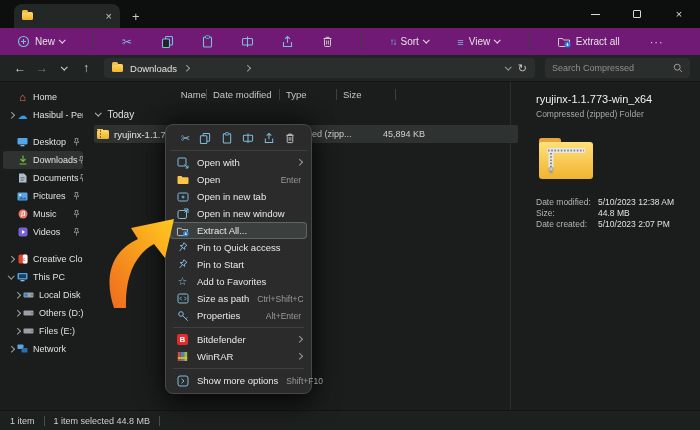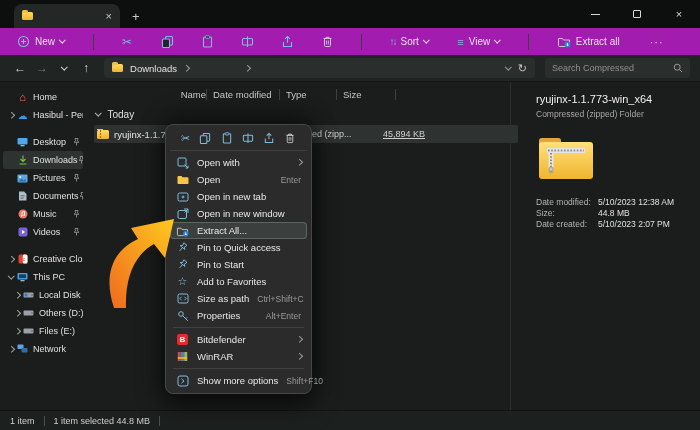--- a/index.html
+++ b/index.html
@@ -11,21 +11,21 @@
   .tab { margin-left:14px; width:106px; height:24px; background:#232826; border-radius:8px 8px 0 0; display:flex; align-items:center; padding:0 8px; gap:6px; }
   .tab-title { flex:1; font-size:9px; color:#ddd; white-space:nowrap; overflow:hidden; }
   .tab-close { color:#c9c9c9; font-size:11px; line-height:11px; }
   .newtab { color:#c9c9c9; font-size:13px; margin:0 0 4px 12px; }
   .wincontrols { position:absolute; right:0; top:0; height:28px; display:flex; }
   .winbtn { width:42px; height:100%; display:flex; align-items:center; justify-content:center; color:#d8d8d8; font-size:11px; }
   .maxbox { width:8px; height:8px; border:1px solid #d8d8d8; border-radius:1px; }
   .minline { width:9px; height:1px; background:#d8d8d8; display:inline-block; }
 
   
-  .toolbar { height:27px; background:#a21caf; display:flex; align-items:center; padding:8px 10px; gap:15px; }
+  .toolbar { height:27px; background:#701a75; display:flex; align-items:center; padding:8px 10px; gap:15px; }
   .tbtn { display:flex; align-items:center; gap:5px; padding:3px 7px; border-radius:4px; font-size:10px; color:#e2e2e2; }
   .iconbtn { width:25px; height:21px; display:flex; align-items:center; justify-content:center; border-radius:4px; }
   .tsep { width:1px; height:16px; background:#3a3f3d; margin:0 6px; }
   .chev { display:inline-block; width:4.5px; height:4.5px; border-right:1.2px solid currentColor; border-bottom:1.2px solid currentColor; }
   .chev.down { transform:rotate(45deg) translate(-1px,-1px); }
   .chev.right { transform:rotate(-45deg); }
   .blueglyph { color:#7fbcdc; font-size:12px; line-height:12px; }
   .sorticon { color:#7fbcdc; font-size:10px; letter-spacing:-2px; }
 
   
@@ -64,21 +64,21 @@
   .colsep { width:1px; height:11px; background:#3c403e; margin:0 6px 0 0; }
   .c-name { width:112px; padding-left:2px;justify-content:flex-end; }
   .c-date { width:66px; }
   .c-type { width:50px; }
   .c-size { width:52px; }
   .group-row { display:flex; align-items:center; gap:7px; font-size:10px; color:#e0e0e0; margin:6px 0 5px 2px; }
   .file-row { width:424px; height:18px; background:#2e3331; border-radius:2px; display:flex; align-items:center; font-size:9.5px; padding-left:3px; }
   .f-name { width:112px; display:flex; align-items:center; gap:5px; white-space:nowrap; overflow:hidden; }
   .f-date { width:73px; color:#cfcfcf; opacity:0.28; white-space:nowrap; overflow:hidden; font-size:9px; }
   .f-type { width:75px; color:#cfcfcf; white-space:nowrap; overflow:hidden; padding-left:21px; font-size:9px; }
-  .f-size { width:72px; text-align:right; color:#cfcfcf; font-size:9px; padding-right:4px;text-decoration:underline; }
+  .f-size { width:72px; text-align:right; color:#cfcfcf; font-size:9px; padding-right:4px; }
 
   
   .details { width:190px; flex:none; border-left:1px solid #2b2f2d; padding:11px 8px 0 25px; }
   .d-title { font-size:11px; color:#f0f0f0; white-space:nowrap; overflow:hidden; }
   .d-sub { font-size:8.5px; color:#a8a8a8; margin-top:4px; }
   .d-icon { margin:16px 0 16px 2px; }
   .d-row { display:flex; font-size:8.5px; line-height:11px; }
   .d-label { width:62px; color:#b5b5b5; flex:none; }
   .d-value { color:#e0e0e0; white-space:nowrap; }
 
@@ -261,42 +261,42 @@
       <span>Downloads</span>
       <span class="pin">
           <svg class="ico" width="7" height="8" viewBox="0 0 7 8">
             <path d="M2 0.5h3l-.6 2.4 1.6 1.4H1l1.6-1.4z M3.5 4.5v3" fill="none" stroke="#9aa09d" stroke-width="0.8"></path>
           </svg>
         </span>
     </div>
     <div class="side-item">
       <span class="slot"></span>
       <span class="sicon">
+          <svg class="ico" width="9" height="10" viewBox="0 0 9 10">
+            <path d="M1 0.5h5l2.5 2.5v6.5H1z" fill="#aebecb"></path>
+            <path d="M2.5 4.5h4M2.5 6h4M2.5 7.5h3" stroke="#5e6c78" stroke-width="0.7"></path>
+          </svg>
+        </span>
+      <span>Documents</span>
+      <span class="pin">
+          <svg class="ico" width="7" height="8" viewBox="0 0 7 8">
+            <path d="M2 0.5h3l-.6 2.4 1.6 1.4H1l1.6-1.4z M3.5 4.5v3" fill="none" stroke="#9aa09d" stroke-width="0.8"></path>
+          </svg>
+        </span>
+    </div>
+    <div class="side-item">
+      <span class="slot"></span>
+      <span class="sicon">
           <svg class="ico" width="11" height="9" viewBox="0 0 11 9">
             <rect x="0.5" y="0.5" width="10" height="8" rx="1" fill="#58a6e8"></rect>
             <circle cx="3.2" cy="3" r="1" fill="#fff8d0"></circle>
             <path d="M1.5 7.5l3-3 2 2 1.5-1.5 1.5 2.5z" fill="#2e6da8"></path>
           </svg>
         </span>
       <span>Pictures</span>
-      <span class="pin">
-          <svg class="ico" width="7" height="8" viewBox="0 0 7 8">
-            <path d="M2 0.5h3l-.6 2.4 1.6 1.4H1l1.6-1.4z M3.5 4.5v3" fill="none" stroke="#9aa09d" stroke-width="0.8"></path>
-          </svg>
-        </span>
-    </div>
-    <div class="side-item">
-      <span class="slot"></span>
-      <span class="sicon">
-          <svg class="ico" width="9" height="10" viewBox="0 0 9 10">
-            <path d="M1 0.5h5l2.5 2.5v6.5H1z" fill="#aebecb"></path>
-            <path d="M2.5 4.5h4M2.5 6h4M2.5 7.5h3" stroke="#5e6c78" stroke-width="0.7"></path>
-          </svg>
-        </span>
-      <span>Documents</span>
       <span class="pin">
           <svg class="ico" width="7" height="8" viewBox="0 0 7 8">
             <path d="M2 0.5h3l-.6 2.4 1.6 1.4H1l1.6-1.4z M3.5 4.5v3" fill="none" stroke="#9aa09d" stroke-width="0.8"></path>
           </svg>
         </span>
     </div>
     <div class="side-item">
       <span class="slot"></span>
       <span class="sicon">
           <svg class="ico" width="10" height="10" viewBox="0 0 10 10">

